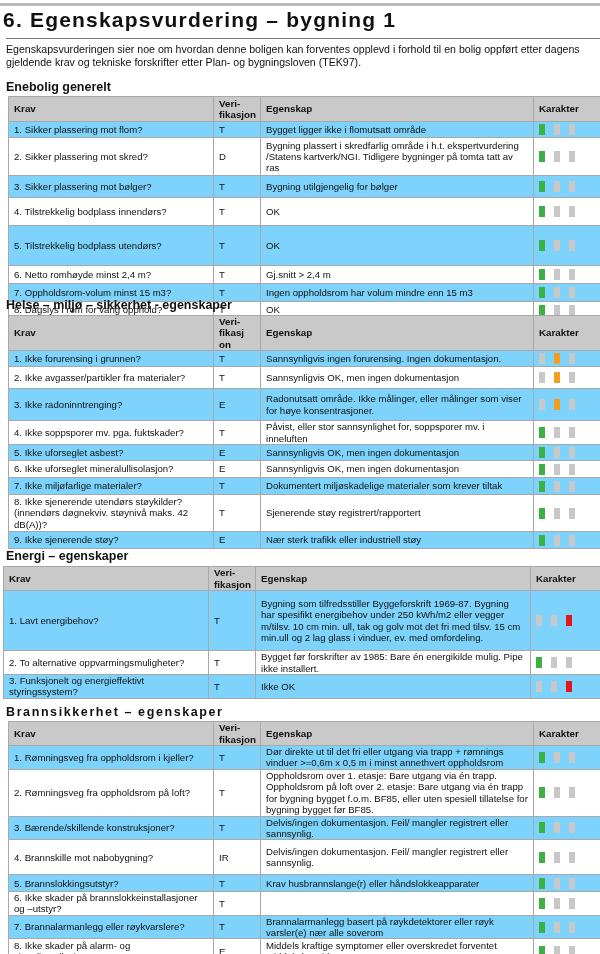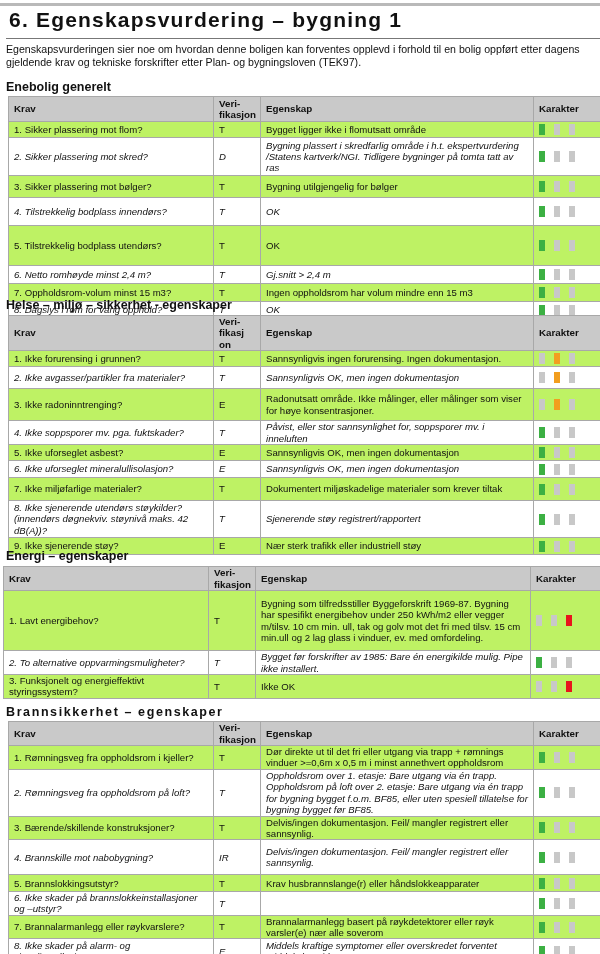--- a/index.html
+++ b/index.html
@@ -1,27 +1,27 @@
 <!DOCTYPE html>
 <html><head>
 <meta charset="utf-8">
 <style>
   html, body { margin: 0; padding: 0; background: #ffffff; }
   body { width: 600px; height: 954px; overflow: hidden; position: relative; font-family: "Liberation Sans", sans-serif; color: #111; }
   .top-rule { position: absolute; left: 0; top: 3px; width: 600px; height: 3px; background: #b9b9b9; }
-  .page-title { position: absolute; left: 9px; top: 8px; font-size: 21px; font-weight: bold; letter-spacing: 1.2px; margin: 0; }
+  .page-title { position: absolute; left: 3px; top: 8px; font-size: 21px; font-weight: bold; letter-spacing: 1.2px; margin: 0; }
   .title-rule { position: absolute; left: 6px; top: 38px; width: 594px; height: 1px; background: #777; }
   .intro { position: absolute; left: 6px; top: 43px; width: 590px; font-size: 10.6px; line-height: 13px; }
   .section-title { position: absolute; left: 6px; font-size: 12.5px; font-weight: bold; margin: 0; }
   .section-title.spaced { letter-spacing: 1.6px; }
   table.grid { position: absolute; border-collapse: collapse; table-layout: fixed; font-size: 9.6px; line-height: 11.3px; }
   table.grid th, table.grid td { border: 1px solid #a8a8a8; padding: 0 5px; vertical-align: middle; text-align: left; overflow: hidden; }
   table.grid th { background: #c9c9c9; font-weight: bold; font-size: 9.8px; }
-  table.grid tr.shade td { background: #bef264; }
-  table.grid tr.white td { background: #ffffff; font-style: italic; }
+  table.grid tr.shade td { background: #7dd3fc; }
+  table.grid tr.white td { background: #ffffff; }
   td.verif { padding-left: 8px; }
   td.kar { padding-left: 6px; }
   .bars { display: flex; gap: 0; align-items: center; }
   .bar { width: 6px; height: 11px; margin-right: 9px; display: inline-block; }
   .bar.green { background: #3cb043; }
   .bar.gray { background: #c8c8c8; }
   .bar.orange { background: #f29e1f; }
   .bar.red { background: #e8141c; }
 </style>
 </head>
@@ -233,21 +233,21 @@
         <td class="verif">E</td>
         <td>Sannsynligvis OK, men ingen dokumentasjon</td>
         <td class="kar">
           <div class="bars">
             <span class="bar green"></span>
             <span class="bar gray"></span>
             <span class="bar gray"></span>
           </div>
         </td>
       </tr>
-      <tr class="shade" style="height: 23px;">
+      <tr class="shade" style="height: 17px;">
         <td>7. Ikke miljøfarlige materialer?</td>
         <td class="verif">T</td>
         <td>Dokumentert miljøskadelige materialer som krever tiltak</td>
         <td class="kar">
           <div class="bars">
             <span class="bar green"></span>
             <span class="bar gray"></span>
             <span class="bar gray"></span>
           </div>
         </td>

